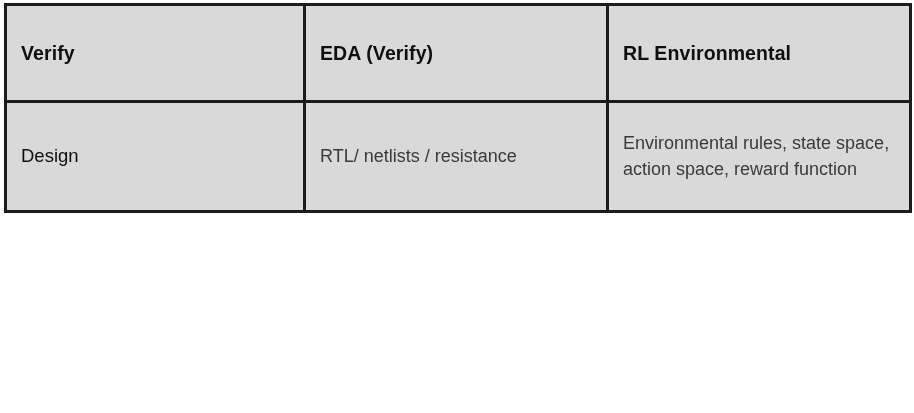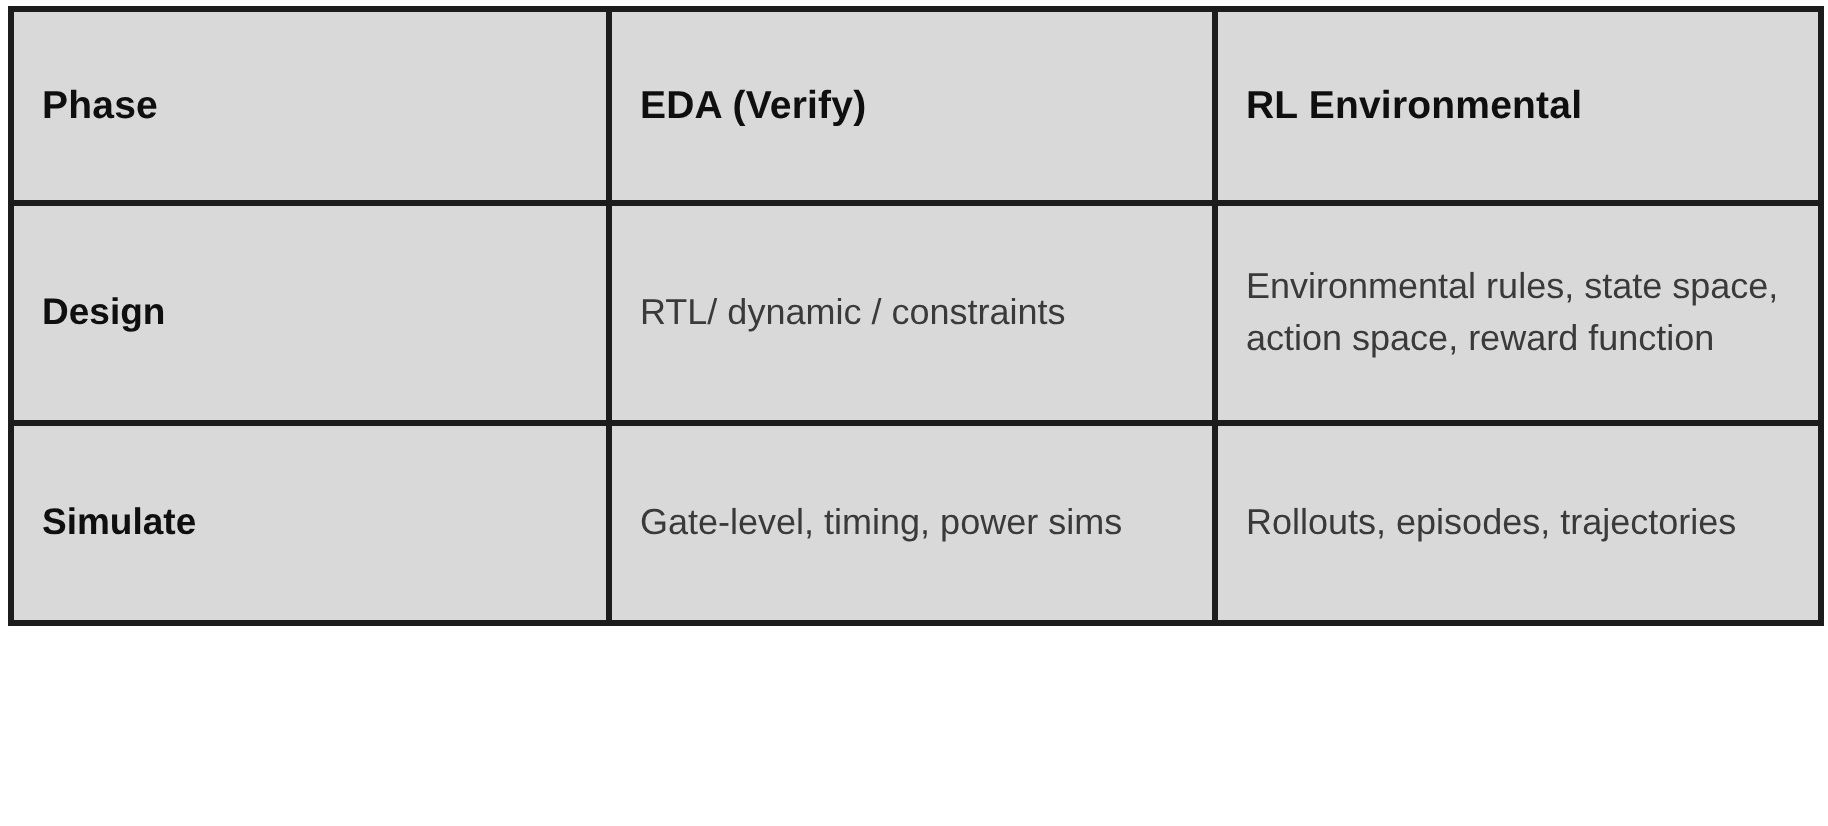--- a/index.html
+++ b/index.html
@@ -48,52 +48,47 @@
     line-height: 1.25;
   }
   
   tr.body-row td {
     font-size: 18px;
     color: #3a3a3a;
     line-height: 1.42;
     font-weight: normal;
   }
   tr.body-row td.phase-cell {
-    font-weight: bold;
+    font-weight: normal;
     color: #0f0f0f;
     font-size: 18.5px;
   }
   tr.row-design td    { height: 87px; }
   tr.row-simulate td  { height: 77px; }
   tr.row-verify td    { height: 79px; }
 </style>
 </head>
 <body>
 
 <div id="comparison-table-wrap">
   <table class="comparison-table">
     <colgroup>
       <col class="col-phase">
       <col class="col-eda">
       <col class="col-rl">
     </colgroup>
     <thead>
       <tr class="header-row">
-        <th>Phase</th>
+        <th>Verify</th>
         <th>EDA (Verify)</th>
         <th>RL Environmental</th>
       </tr>
     </thead>
     <tbody>
       <tr class="body-row row-design">
         <td class="phase-cell">Design</td>
-        <td class="eda-cell">RTL/ dynamic / constraints</td>
+        <td class="eda-cell">RTL/ netlists / resistance</td>
         <td class="rl-cell">Environmental rules, state space, action space, reward function</td>
-      </tr>
-      <tr class="body-row row-simulate">
-        <td class="phase-cell">Simulate</td>
-        <td class="eda-cell">Gate-level, timing, power sims</td>
-        <td class="rl-cell">Rollouts, episodes, trajectories</td>
       </tr>
 
     </tbody>
   </table>
 </div>
 
 </body></html>

